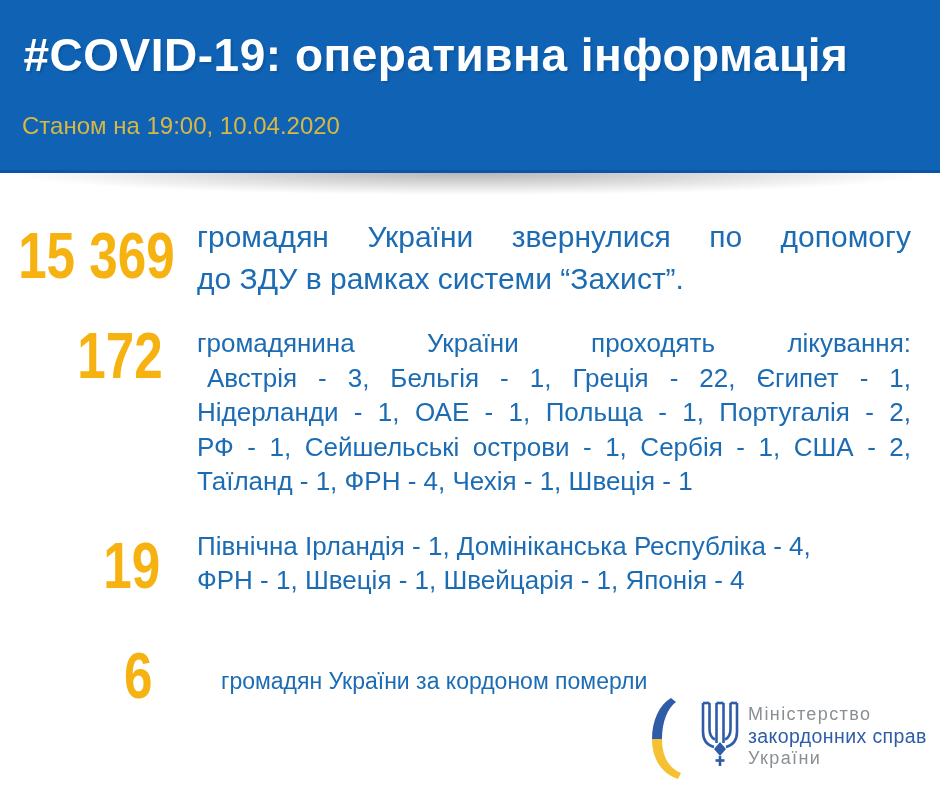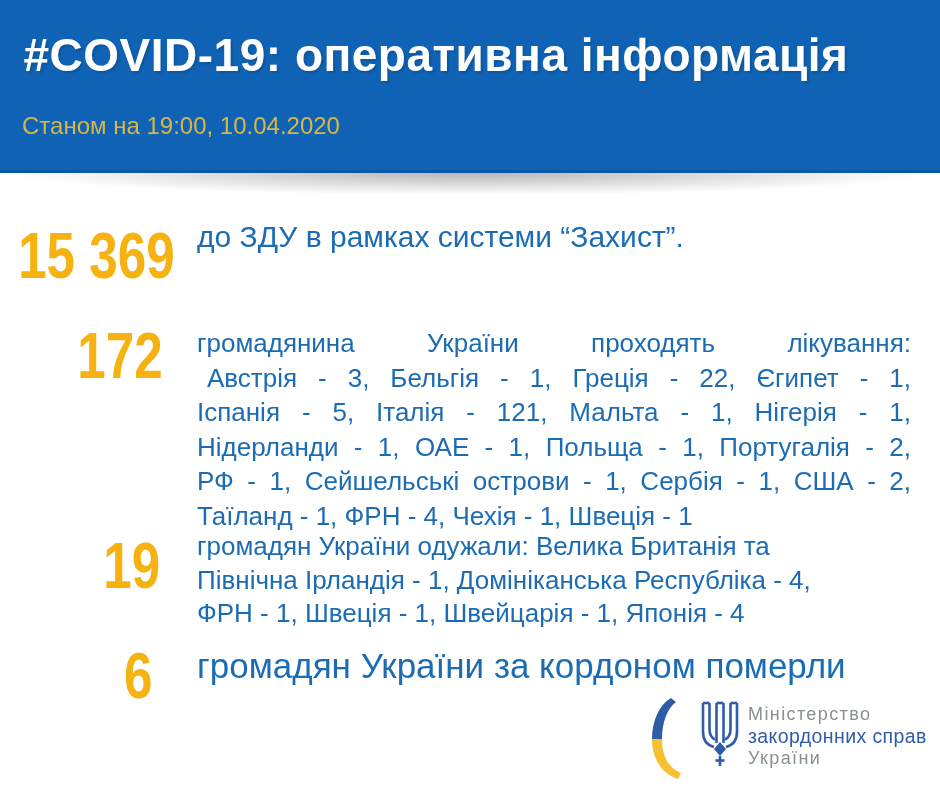--- a/index.html
+++ b/index.html
@@ -26,21 +26,21 @@
   #v1{top:224px;right:765px;}
   #v2{top:324px;right:777px;}
   #v3{top:534px;right:780px;}
   #v4{top:644px;right:787px;}
 
   
   .stat-text{position:absolute;left:197px;width:714px;color:var(--text-blue);}
   #b1{top:216px;font-size:30px;line-height:42px;}
   #b2{top:326px;font-size:26px;line-height:34.5px;}
   #b3{top:530px;font-size:26px;line-height:33.5px;}
-  #b4{top:650px;font-size:35px;line-height:31px;}
+  #b4{top:666px;font-size:23px;line-height:31px;margin-left:24px;}
   .line{white-space:nowrap;}
   .just{white-space:normal;text-align:justify;text-align-last:justify;}
   .indent{padding-left:10px;}
 
   
   #logo-svg{position:absolute;left:640px;top:690px;}
   #ministry-line1,#ministry-line3{position:absolute;left:748px;
       color:var(--logo-gray);font-size:18px;letter-spacing:1.4px;}
   #ministry-line1{top:704px;text-align:center;}
   #ministry-line2{position:absolute;left:748px;top:725px;
@@ -57,34 +57,33 @@
     <div id="subtitle">Станом на 19:00, 10.04.2020</div>
   </div>
   <div id="banner-shadow"></div>
 
   <div class="stat-value" id="v1">15 369</div>
   <div class="stat-value" id="v2">172</div>
   <div class="stat-value" id="v3">19</div>
   <div class="stat-value" id="v4">6</div>
 
   <div class="stat-text" id="b1">
+    <div class="line just">громадян України звернулися по допомогу</div>
     <div class="line">до ЗДУ в рамках системи “Захист”.</div>
   </div>
 
   <div class="stat-text" id="b2">
     <div class="line just">громадянина України проходять лікування:</div>
     <div class="line just indent">Австрія - 3, Бельгія - 1, Греція - 22, Єгипет - 1,</div>
-    <div class="line just">Іспанія - 5, Італія - 121, Мальта - 1, Нігерія - 1,</div>
     <div class="line just">Нідерланди - 1, ОАЕ - 1, Польща - 1, Португалія - 2,</div>
     <div class="line just">РФ - 1, Сейшельські острови - 1, Сербія - 1, США - 2,</div>
     <div class="line">Таїланд - 1, ФРН - 4, Чехія - 1, Швеція - 1</div>
   </div>
 
   <div class="stat-text" id="b3">
-    <div class="line">громадян України одужали: Велика Британія та</div>
     <div class="line">Північна Ірландія - 1, Домініканська Республіка - 4,</div>
     <div class="line">ФРН - 1, Швеція - 1, Швейцарія - 1, Японія - 4</div>
   </div>
 
   <div class="stat-text" id="b4">
     <div class="line">громадян України за кордоном померли</div>
   </div>
 
   <svg id="logo-svg" width="300" height="98" viewBox="640 690 300 98">
     <defs>

